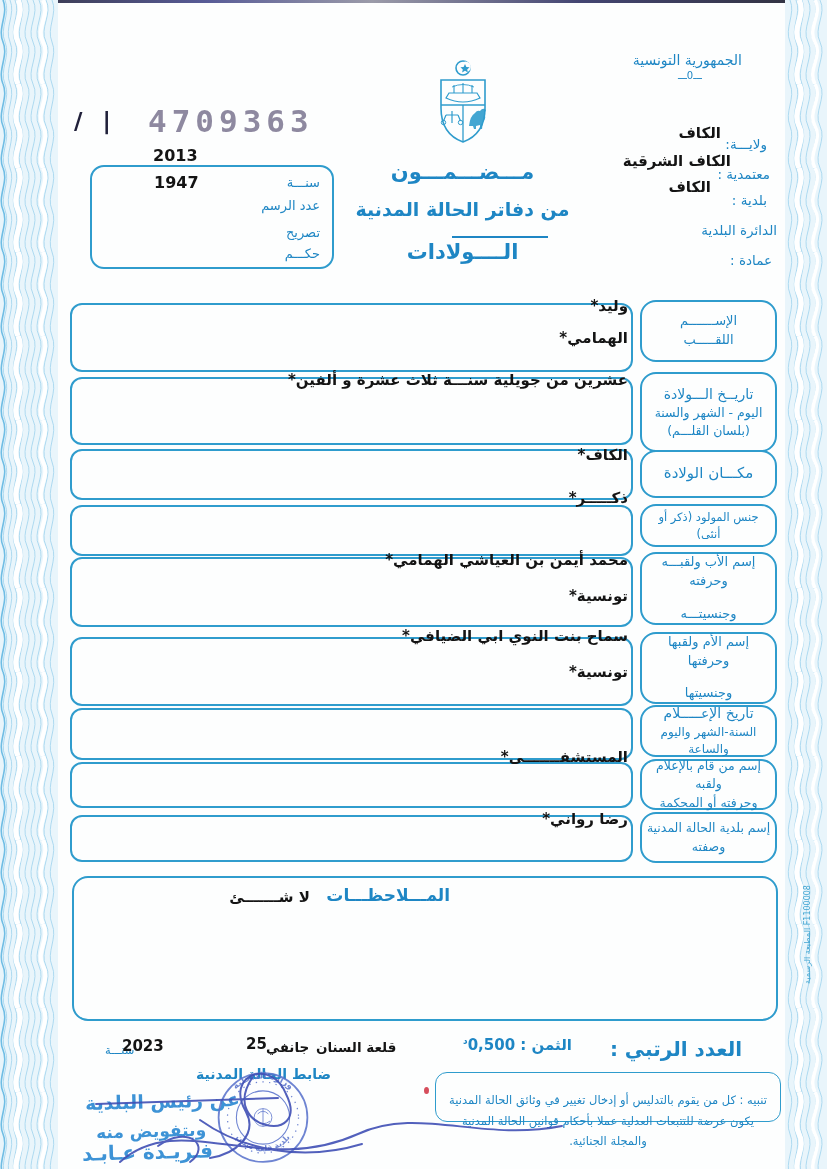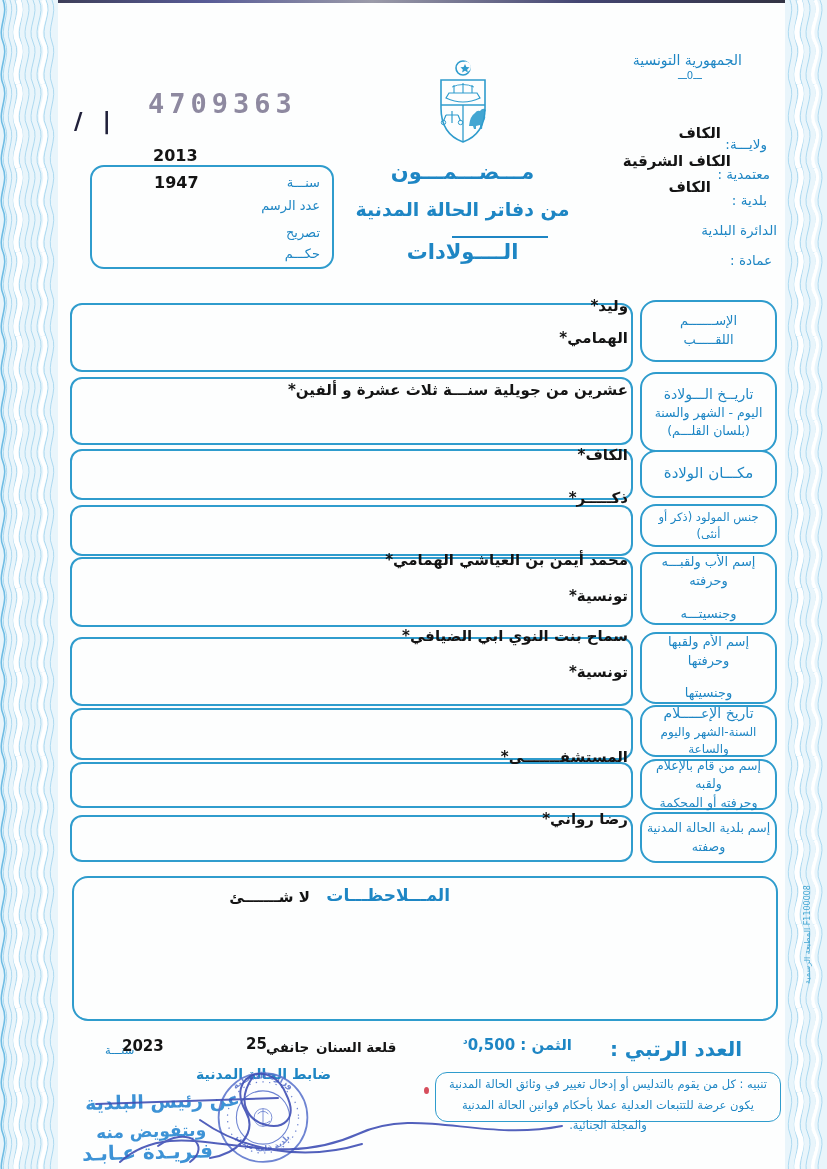--- a/index.html
+++ b/index.html
@@ -38,26 +38,26 @@
   .hlabel{position:absolute;font-size:13.5px;color:var(--blue-dark);white-space:nowrap;}
   .hvalue{position:absolute;font-size:15px;font-weight:bold;color:var(--ink);white-space:nowrap;}
   .titlewrap{position:absolute;left:325px;top:160px;width:275px;text-align:center;color:var(--blue-dark);}
   .t1{font-size:21px;font-weight:bold;letter-spacing:1px;}
   .t2{font-size:19px;font-weight:bold;margin-top:14px;}
   .t3{font-size:21px;font-weight:bold;margin-top:20px;}
   .t2underline{position:absolute;left:452px;top:236px;width:96px;height:1.6px;background:var(--blue-dark);}
   .regbox{position:absolute;left:90px;top:165px;width:240px;height:100px;
     border:2px solid var(--blue);border-radius:14px;}
   .regbox .rl{position:absolute;font-size:13px;color:var(--blue-dark);white-space:nowrap;}
-  .stampnum{position:absolute;left:148px;top:88px;font-family:"DejaVu Sans Mono",monospace;
-    font-size:27px;color:var(--stampnum);letter-spacing:5px;font-weight:bold;}
+  .stampnum{position:absolute;left:148px;top:103px;font-family:"DejaVu Sans Mono",monospace;
+    font-size:31px;color:var(--stampnum);letter-spacing:5px;font-weight:bold;}
   .notice{
     position:absolute;left:435px;top:1072px;width:346px;height:50px;
     border:1.6px solid var(--blue);border-radius:12px;color:var(--blue-dark);
-    font-size:11.5px;line-height:1.8;text-align:center;padding:1px 10px;box-sizing:border-box;
+    font-size:11.5px;line-height:1.8;text-align:center;padding:17px 10px;box-sizing:border-box;
   }
   .obslabel{position:absolute;font-size:17px;font-weight:bold;color:var(--blue-dark);letter-spacing:1px;}
   .obsval{position:absolute;font-size:15px;font-weight:bold;color:var(--ink);letter-spacing:2px;}
   .sidenote{position:absolute;left:742px;top:930px;width:130px;font-size:8px;color:var(--blue);
     transform:rotate(-90deg);transform-origin:center;text-align:center;white-space:nowrap;opacity:.9;}
   .stamptext{position:absolute;color:var(--stampink);font-weight:bold;white-space:nowrap;transform:rotate(-1.5deg);}
   .slashmark{position:absolute;left:74px;top:108px;font-size:23px;font-weight:bold;color:#20203a;letter-spacing:6px;}
   .reddot{position:absolute;left:424px;top:1087px;width:5px;height:7px;background:#c23;border-radius:50%;opacity:.8;}
 </style>
 </head>
@@ -182,21 +182,21 @@
   <div class="valbox" style="top:449px;height:51px"></div>
   <div class="valbox" style="top:505px;height:51px"></div>
   <div class="valbox" style="top:557px;height:70px"></div>
   <div class="valbox" style="top:637px;height:69px"></div>
   <div class="valbox" style="top:708px;height:52px"></div>
   <div class="valbox" style="top:762px;height:46px"></div>
   <div class="valbox" style="top:815px;height:47px"></div>
 
   <div class="val" style="right:199px;top:297px">وليد*</div>
   <div class="val" style="right:199px;top:329px">الهمامي*</div>
-  <div class="val" style="right:199px;top:381px">عشرين من جويلية سنـــة ثلاث عشرة و ألفين*</div>
+  <div class="val" style="right:199px;top:371px">عشرين من جويلية سنـــة ثلاث عشرة و ألفين*</div>
   <div class="val" style="right:199px;top:446px">الكاف*</div>
   <div class="val" style="right:199px;top:489px">ذكـــــر*</div>
   <div class="val" style="right:199px;top:551px">محمد أيمن بن العياشي الهمامي*</div>
   <div class="val" style="right:199px;top:587px">تونسية*</div>
   <div class="val" style="right:199px;top:627px">سماح بنت النوي ابي الضيافي*</div>
   <div class="val" style="right:199px;top:663px">تونسية*</div>
   <div class="val" style="right:199px;top:748px">المستشفـــــــى*</div>
   <div class="val" style="right:199px;top:810px">رضا رواني*</div>
 
   <div class="valbox" style="left:72px;top:876px;width:706px;height:145px;border-radius:16px"></div>

